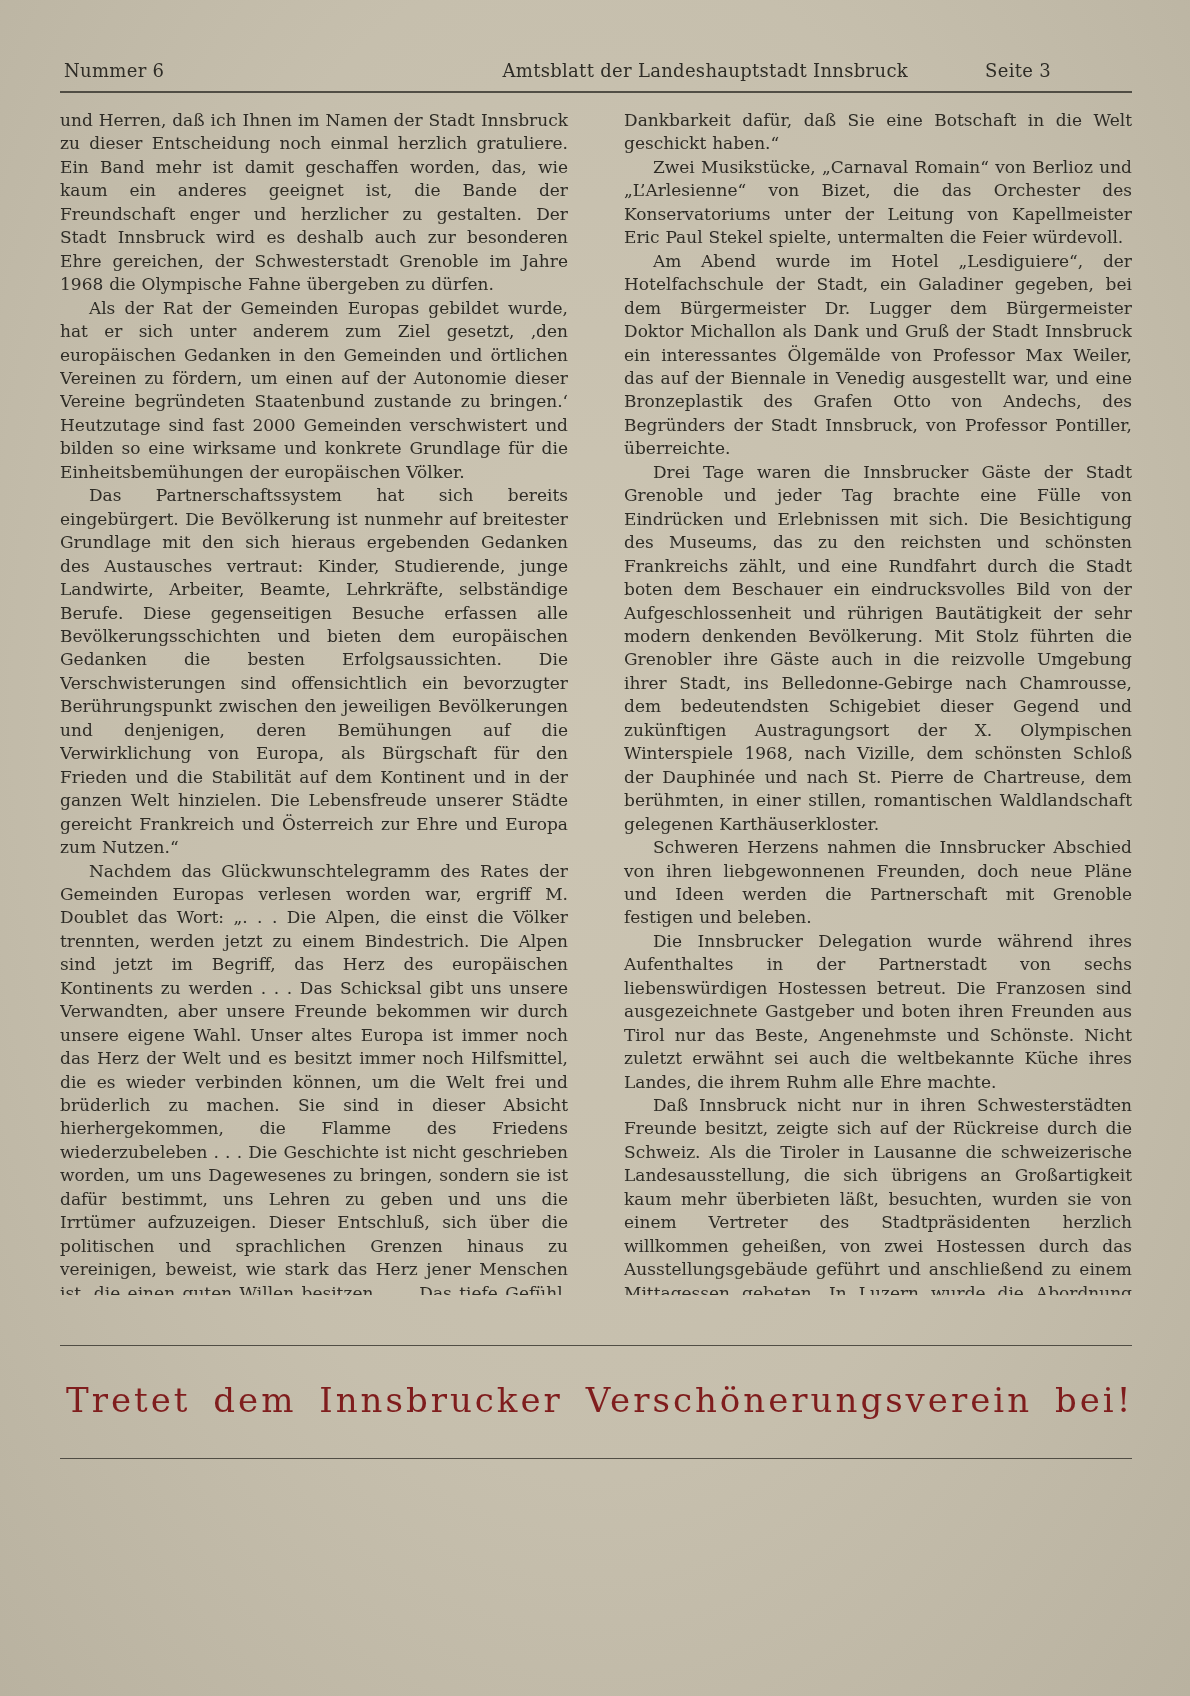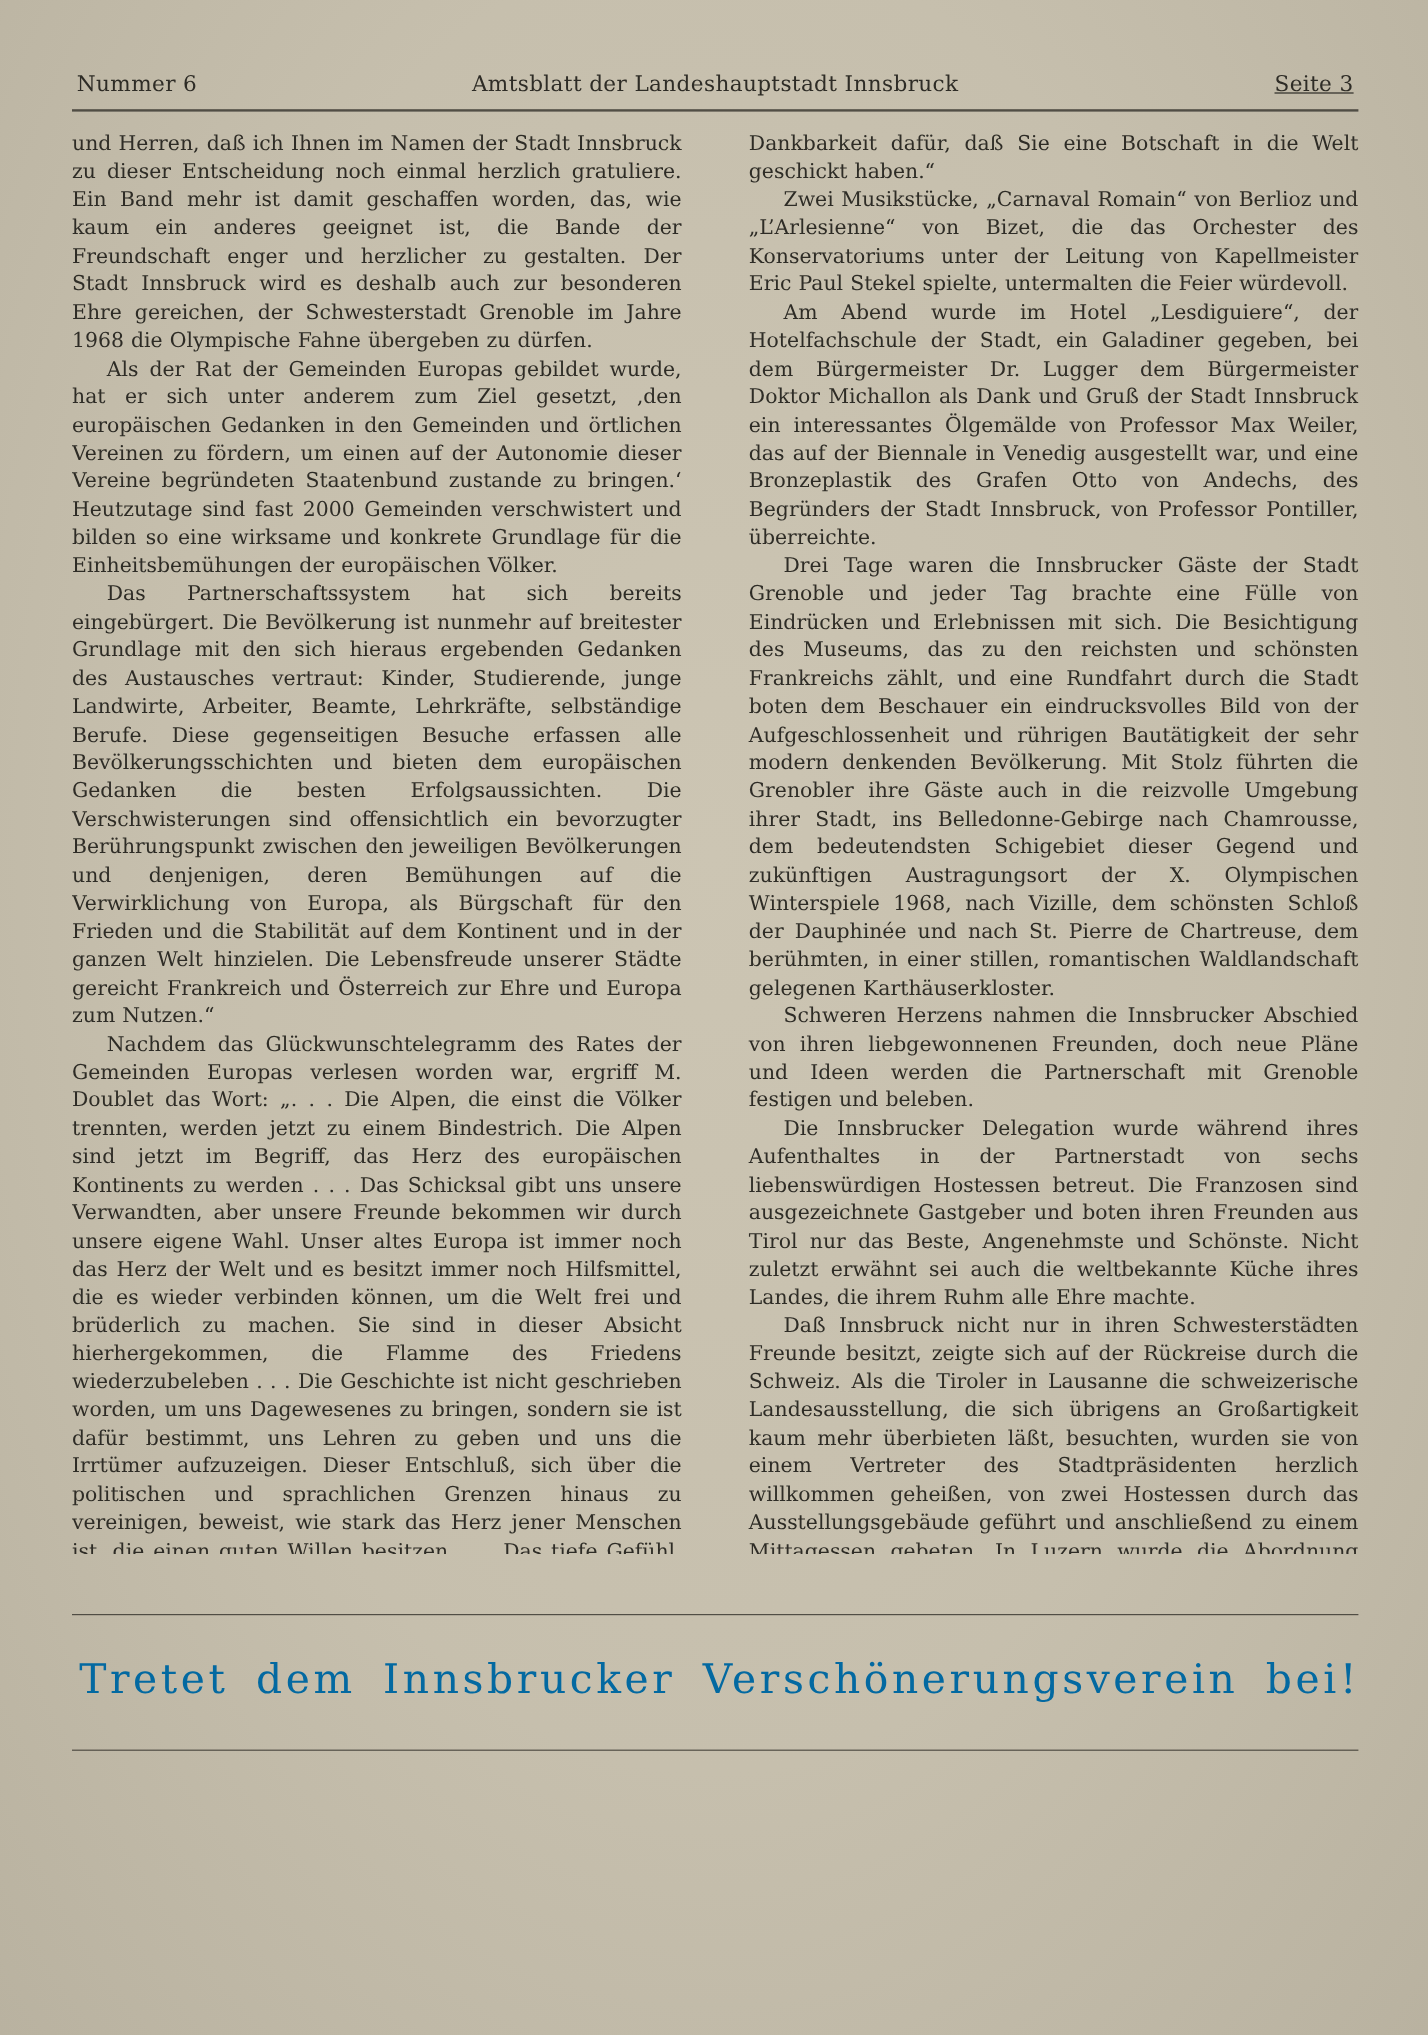--- a/index.html
+++ b/index.html
@@ -24,22 +24,22 @@
   
   .masthead {
     display: flex;
     justify-content: space-between;
     align-items: baseline;
     font-size: 18px;
     letter-spacing: 0.3px;
     padding: 0 4px 0 4px;
   }
   .masthead .issue { width: 220px; text-align: left; }
-  .masthead .title { flex: 1; text-align: center; }
-  .masthead .pageno { width: 220px; text-align: right; text-decoration: underline; }
+  .masthead .title { flex: 1; text-align: right; }
+  .masthead .pageno { width: 220px; text-align: center; }
   .rule {
     border: none;
     border-top: 2px solid #3c3a33;
     height: 0;
     margin: 10px 0 0 0;
     opacity: 0.85;
   }
   .rule.thin { border-top-width: 1.5px; }
   
   .columns {
@@ -67,21 +67,21 @@
   }
   
   .banner-block {
     margin-top: 50px;
   }
   .banner-text {
     margin: 34px 2px 0 6px;
     font-size: 34px;
     letter-spacing: 3px;
     word-spacing: 9px;
-    color: #0369a1;
+    color: #7f1d1d;
     white-space: nowrap;
   }
   .banner-block .rule.bottom {
     margin-top: 38px;
   }
 </style>
 </head>
 <body>
 
 <div class="page">

